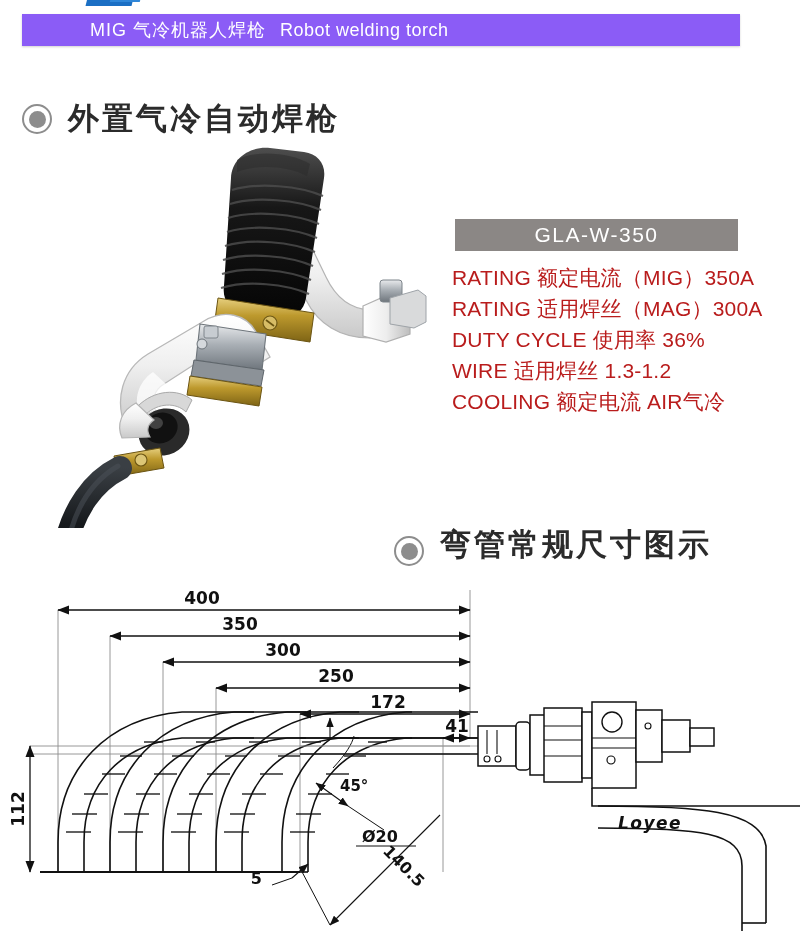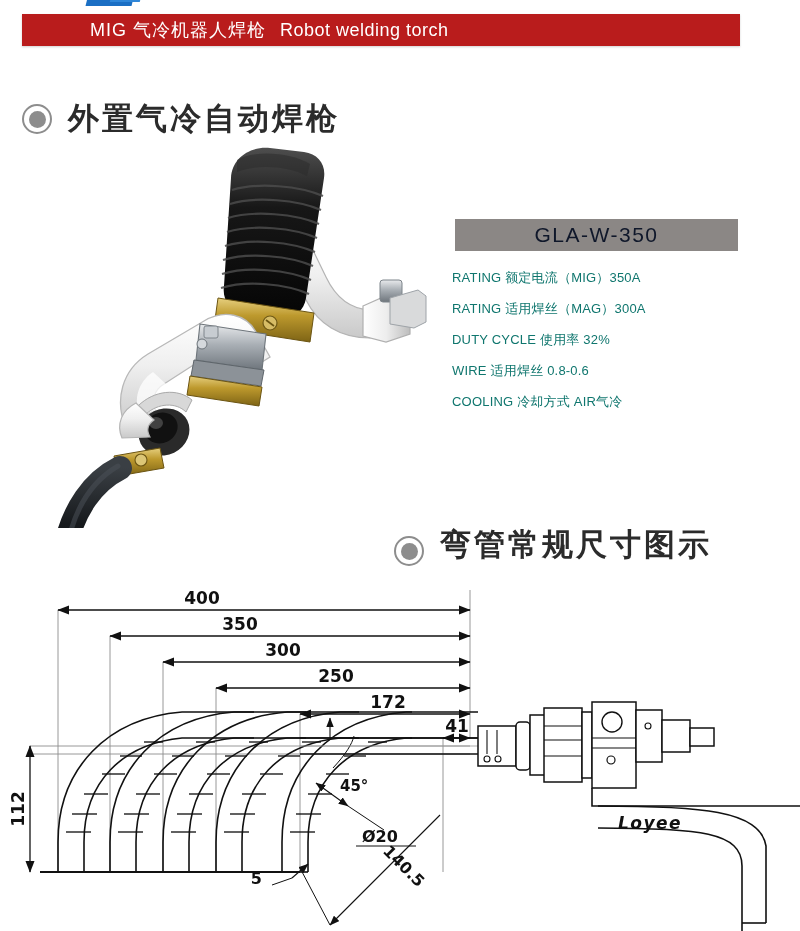--- a/index.html
+++ b/index.html
@@ -19,21 +19,21 @@
   }
   .logo-crop2{
     position:absolute;left:112px;top:-16px;width:30px;height:18px;
     background:#2f86d8;
     transform:skewX(-14deg);
   }
 
   
   .titlebar{
     position:absolute;left:22px;top:14px;width:718px;height:32px;
-    background:#b91c1c;
+    background:#8b5cf6;
     box-shadow:0 1px 2px rgba(0,0,0,.18);
   }
   .titlebar-text{
     position:absolute;left:68px;top:0;height:32px;line-height:32px;
     color:#ffffff;font-size:18px;letter-spacing:.5px;white-space:nowrap;
   }
   .titlebar-text .cn{letter-spacing:1px;}
   .titlebar-text .sp{display:inline-block;width:14px;}
 
   
@@ -57,25 +57,25 @@
   .photo{position:absolute;left:18px;top:138px;width:430px;height:390px;}
   .photo svg{display:block;}
 
   
   .spec-badge{
     position:absolute;left:455px;top:219px;width:283px;height:32px;
     background:#8b8785;
   }
   .spec-badge span{
     display:block;width:100%;height:40px;line-height:32px;text-align:center;
-    color:#0f172a;font-size:21px;letter-spacing:1.5px;
+    color:#ffffff;font-size:21px;letter-spacing:1.5px;
   }
   .spec-list{position:absolute;left:452px;top:262px;width:330px;}
   .spec-line{
-    font-size:13px;color:#0f766e;line-height:31px;white-space:nowrap;
+    font-size:21px;color:#b91c1c;line-height:31px;white-space:nowrap;
     letter-spacing:.2px;
   }
 
   
   .drawing{position:absolute;left:0px;top:578px;width:637px;height:353px;}
   .drawing svg{display:block;}
 </style>
 </head>
 <body>
 
@@ -213,23 +213,23 @@
     </svg>
   </div>
 
   <div class="spec-badge">
     <span>GLA-W-350</span>
   </div>
 
   <div class="spec-list">
     <div class="spec-line">RATING 额定电流（MIG）350A</div>
     <div class="spec-line">RATING 适用焊丝（MAG）300A</div>
-    <div class="spec-line">DUTY CYCLE 使用率 32%</div>
-    <div class="spec-line">WIRE 适用焊丝 0.8-0.6</div>
-    <div class="spec-line">COOLING 冷却方式 AIR气冷</div>
+    <div class="spec-line">DUTY CYCLE 使用率 36%</div>
+    <div class="spec-line">WIRE 适用焊丝 1.3-1.2</div>
+    <div class="spec-line">COOLING 额定电流 AIR气冷</div>
   </div>
 
   <div class="sec-head" id="sec-head-2">
     <span class="bullet">
         <i></i>
       </span>
     <span class="sec-title">弯管常规尺寸图示</span>
   </div>
 
   <div class="drawing">

